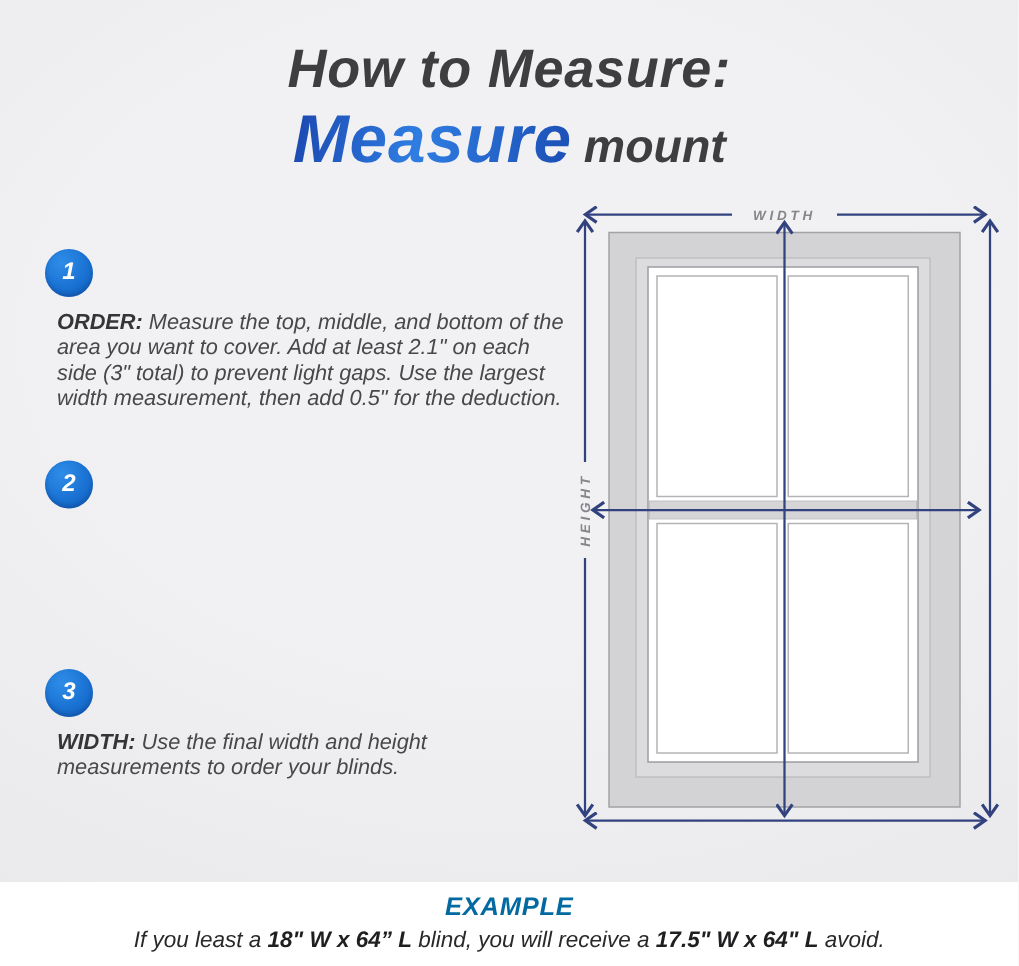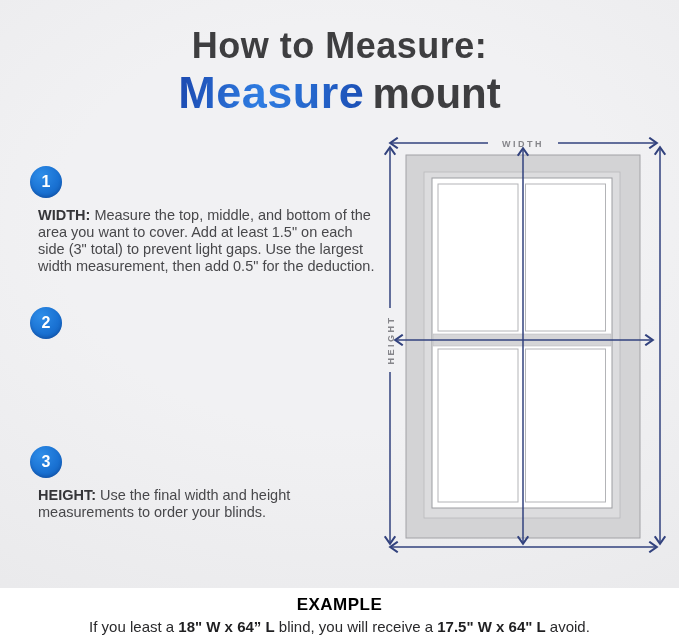--- a/index.html
+++ b/index.html
@@ -4,31 +4,32 @@
 <style>
   * { margin:0; padding:0; box-sizing:border-box; }
   html,body { width:679px; height:644px; }
   body {
     font-family:"Liberation Sans", sans-serif;
     color:#47474a;
   }
   .page {
     position:relative; width:679px; height:644px; overflow:hidden;
     background:radial-gradient(ellipse 120% 90% at 50% 35%, #f1f1f3 35%, #e9e9eb 80%, #e3e3e6 100%);
+    font-style:italic;
   }
   
   .title { position:absolute; top:26px; left:0; width:100%; text-align:center; line-height:1.1; }
   .title-line1 { font-size:36px; font-weight:700; color:#3e3e40; letter-spacing:0.5px; }
   .title-line2 { margin-top:2px; }
   .title-highlight {
     font-size:45px; font-weight:800; letter-spacing:0.5px;
     background:linear-gradient(100deg, #1d4db4 5%, #2f7de2 45%, #1d52b8 95%);
     -webkit-background-clip:text; background-clip:text; color:transparent;
   }
-  .title-suffix { font-size:42px; font-weight:700; color:#3e3e40; margin-left:8px; }
+  .title-suffix { font-size:31px; font-weight:700; color:#3e3e40; margin-left:8px; }
   
   .step { position:absolute; left:28px; width:352px; }
   .step-1 { top:166px; }
   .step-2 { top:307px; }
   .step-3 { top:446px; }
   .step-circle {
     width:32px; height:32px; border-radius:50%;
     background:radial-gradient(circle at 35% 28%, #2e8de8, #1a72d3 55%, #0f5cb8 100%);
     box-shadow:inset 0 -2px 3px rgba(10,30,90,0.25);
     color:#ffffff; font-size:16px; font-weight:700;
@@ -38,48 +39,48 @@
   .step-text { margin:9px 0 0 10px; font-size:14.5px; line-height:17px; color:#48484b; }
   .step-text b { color:#353538; font-weight:700; }
   
   .diagram { position:absolute; left:375px; top:125px; width:300px; height:460px; }
   .diag-label { font-size:9px; font-weight:700; letter-spacing:2.5px; fill:#85858a; }
   
   .example {
     position:absolute; left:0; bottom:0; width:679px; height:56px;
     background:#ffffff; text-align:center;
   }
-  .example-heading { margin-top:7px; font-size:17px; font-weight:700; color:#000000; letter-spacing:0.5px; }
+  .example-heading { margin-top:7px; font-size:17px; font-weight:700; color:#0369a1; letter-spacing:0.5px; }
   .example-sentence { margin-top:3px; font-size:15px; color:#29292b; }
   .example-sentence b { font-weight:700; color:#1f1f21; }
 </style>
 </head>
 <body>
 
 <div class="page">
 
   <div class="title">
     <div class="title-line1">How to Measure:</div>
     <div class="title-line2">
       <span class="title-highlight">Measure</span><span class="title-suffix">mount</span>
     </div>
   </div>
 
   <div class="step step-1">
     <div class="step-circle">1</div>
-    <p class="step-text"><b>WIDTH:</b> <span>Measure the top, middle, and bottom of the area you want to cover. Add at least 1.5" on each side (3" total) to prevent light gaps. Use the largest width measurement, then add 0.5" for the deduction.</span></p>
+    <p class="step-text"><b>ORDER:</b> <span>Measure the top, middle, and bottom of the area you want to cover. Add at least 2.1" on each side (3" total) to prevent light gaps. Use the largest width measurement, then add 0.5" for the deduction.</span></p>
   </div>
 
   <div class="step step-2">
     <div class="step-circle">2</div>
   </div>
 
   <div class="step step-3">
     <div class="step-circle">3</div>
-    <p class="step-text"><b>HEIGHT:</b> <span>Use the final width and height measurements to order your blinds.</span></p>
+    <p class="step-text"><b>WIDTH:</b> <span>Use the final width and height measurements to order your blinds.</span></p>
   </div>
 
   <svg class="diagram" viewBox="0 0 300 460" width="300" height="460">
     <defs>
       <marker id="chev" viewBox="0 0 8 8" refX="6" refY="4" markerWidth="8" markerHeight="8" orient="auto-start-reverse">
         <path d="M1.5 0.5 L6.5 4 L1.5 7.5" fill="none" stroke="#32427e" stroke-width="1.4"></path>
       </marker>
     </defs>
 
     <g>

